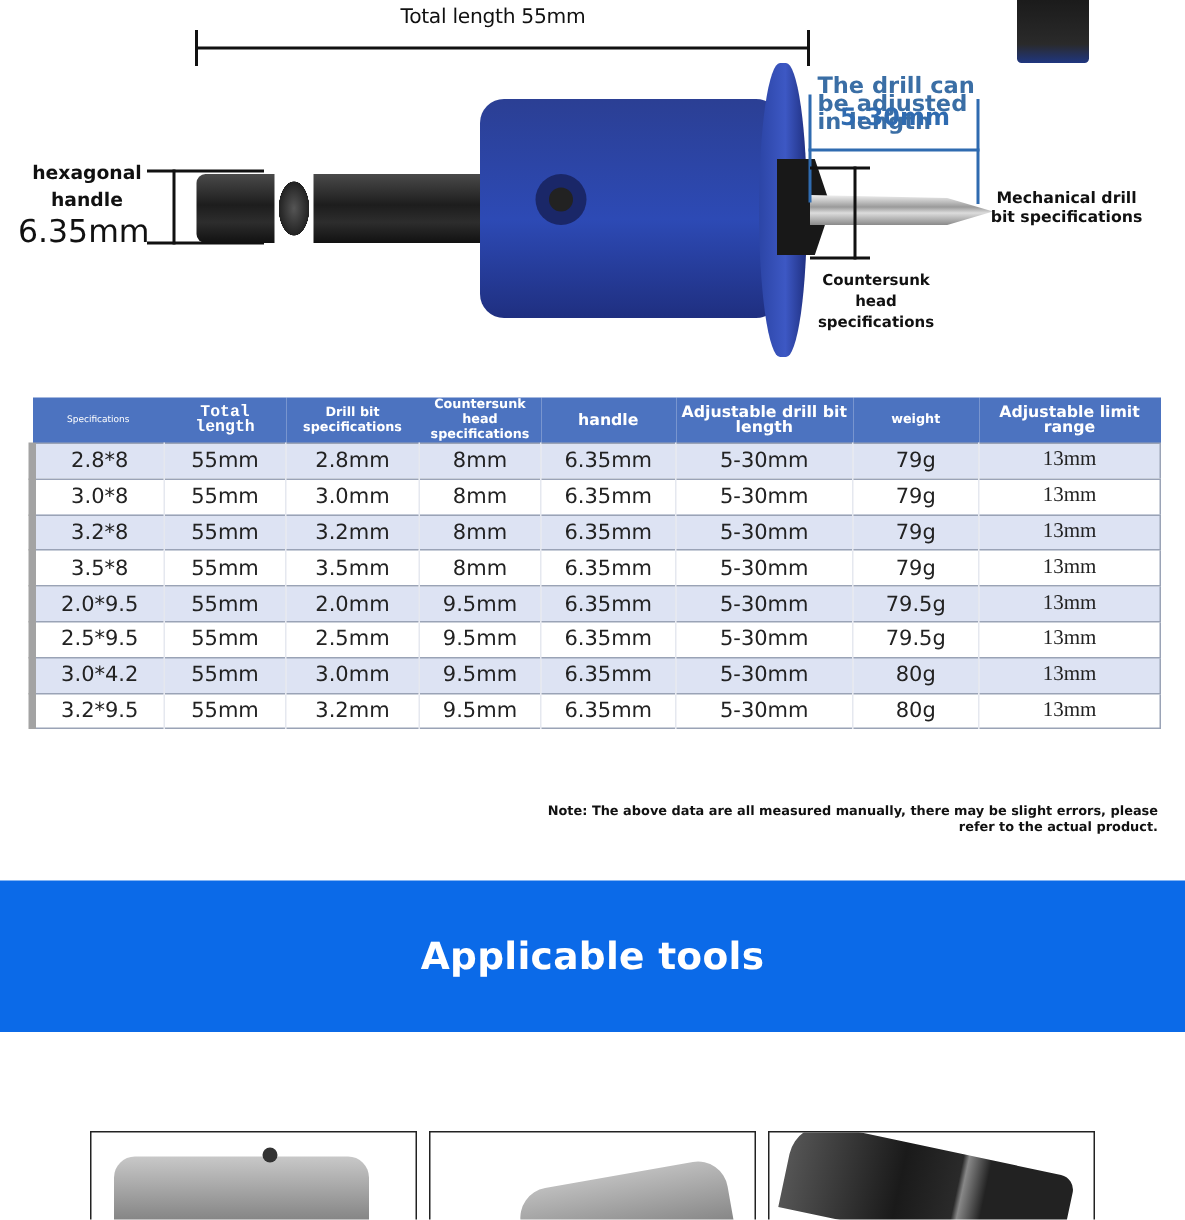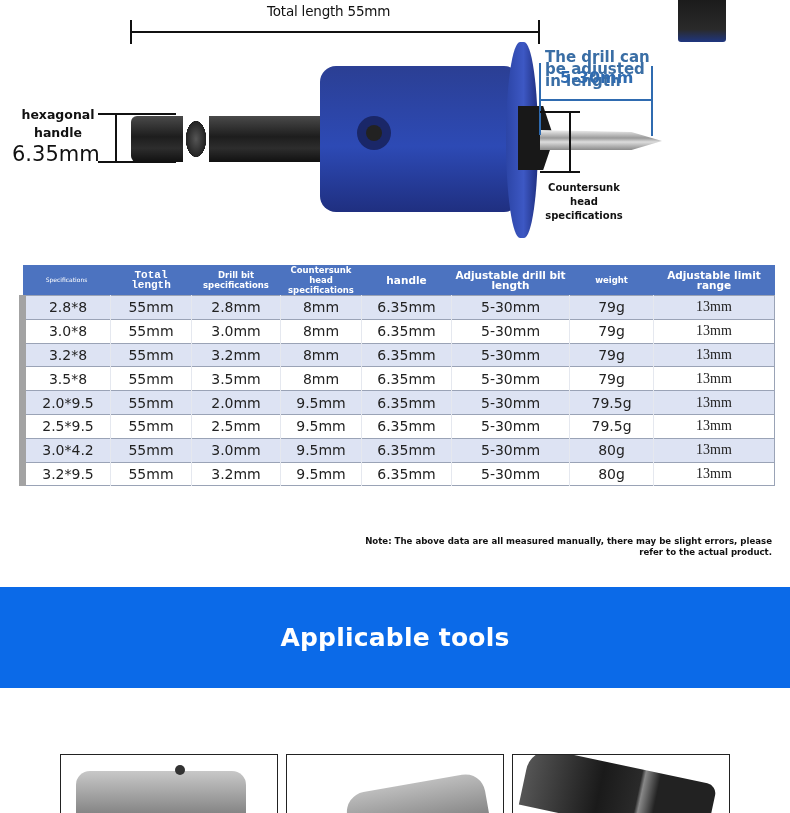--- a/index.html
+++ b/index.html
@@ -46,21 +46,21 @@
   
   .spec-table { position: absolute; left: 19px; top: 265px; width: 752px; border-collapse: collapse; table-layout: fixed; }
   .spec-table th { background: #4c73c0; color: #fff; font-weight: bold; font-size: 10.5px; line-height: 10px; height: 25px; text-align: center; padding: 0 1px; }
   .spec-table th.tiny { font-size: 6px; font-weight: normal; }
   .spec-table th.small { font-size: 8.5px; }
   .spec-table th.med { font-size: 11px; font-family: Liberation Mono, monospace; }
   .spec-table td { height: 23.8px; font-size: 14px; text-align: center; color: #222; border-top: 1px solid #9aa3b6; border-right: 1px solid #e5e8ef; }
   .spec-table td:last-child { border-right: none; font-family: Liberation Serif, serif; }
   .spec-table tr:nth-child(odd) td { background: #dde3f3; }
   .spec-table tr:nth-child(even) td { background: #ffffff; }
-  .spec-table tbody { border-left: 7px solid #a3a3a3; border-right: 1px solid #9aa3b6; border-bottom: 1px solid #9aa3b6; }
+  .spec-table tbody { border-left: 5px solid #a3a3a3; border-right: 1px solid #9aa3b6; border-bottom: 1px solid #9aa3b6; }
 
   .note { position: absolute; left: 360px; top: 536px; width: 412px; text-align: right; font-size: 8.6px; font-weight: bold; line-height: 11px; color: #111; }
 
   
   .banner { position: absolute; left: 0; top: 587px; width: 790px; height: 101px; background: #0b6ae8; display: flex; align-items: center; justify-content: center; }
   .banner-title { color: #ffffff; font-size: 25px; font-weight: bold; letter-spacing: 0.2px; }
 
   
   .tools { position: absolute; left: 60px; top: 754px; width: 672px; height: 60px; }
   .tool-card { position: absolute; top: 0; width: 218px; height: 62px; border: 1.5px solid #222; background: #fff; overflow: hidden; }
@@ -99,20 +99,21 @@
   <div class="adjust-label">The drill can be adjusted in length</div>
   <div class="adjust-size">5-30mm</div>
   <div class="adj-v-l"></div>
   <div class="adj-v-r"></div>
   <div class="adj-h"></div>
 
   <div class="cs-h-top"></div>
   <div class="cs-h-bot"></div>
   <div class="cs-v"></div>
   <div class="cs-label">Countersunk head specifications</div>
+  <div class="mech-label">Mechanical drill bit specifications</div>
 
   <div class="corner-part"></div>
 </div>
 
 <table class="spec-table">
   <colgroup>
     <col style="width:88px">
       <col style="width:81px">
       <col style="width:89px">
       <col style="width:81px">

